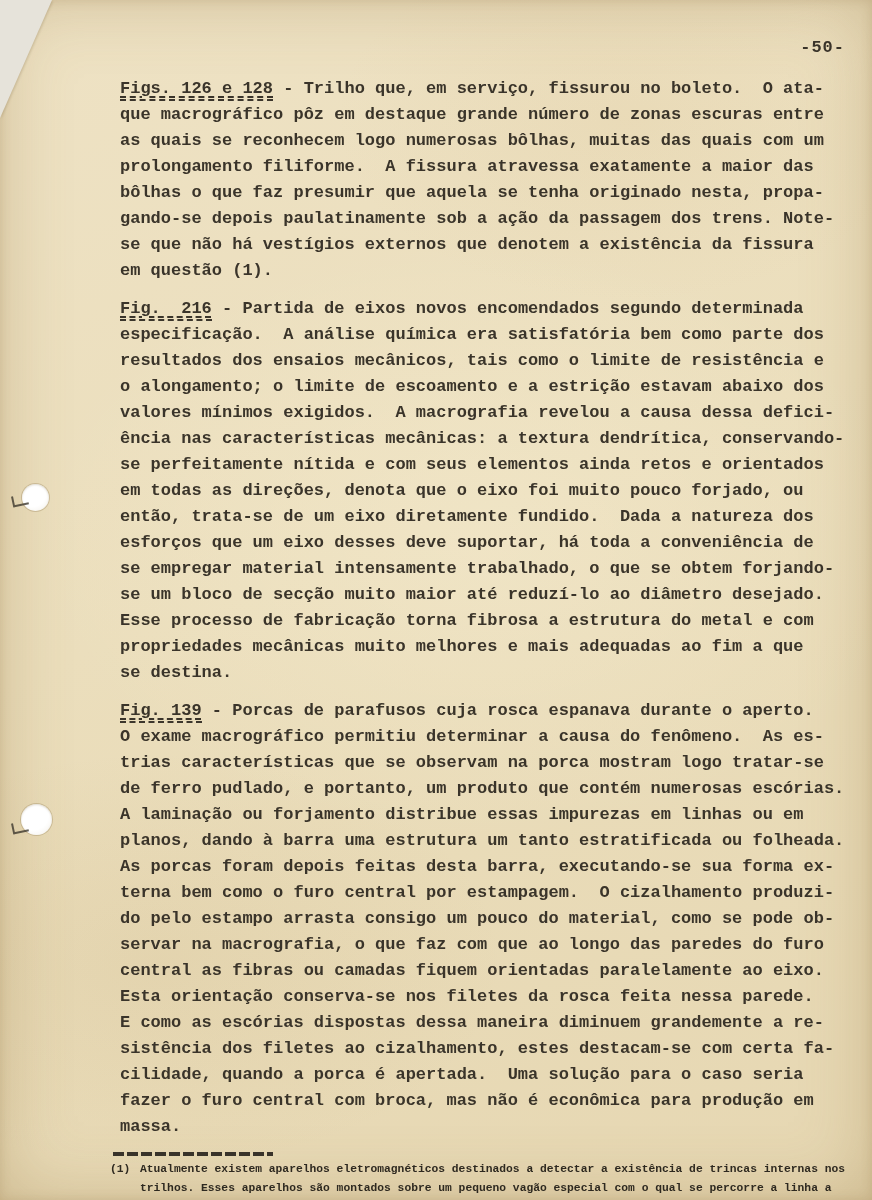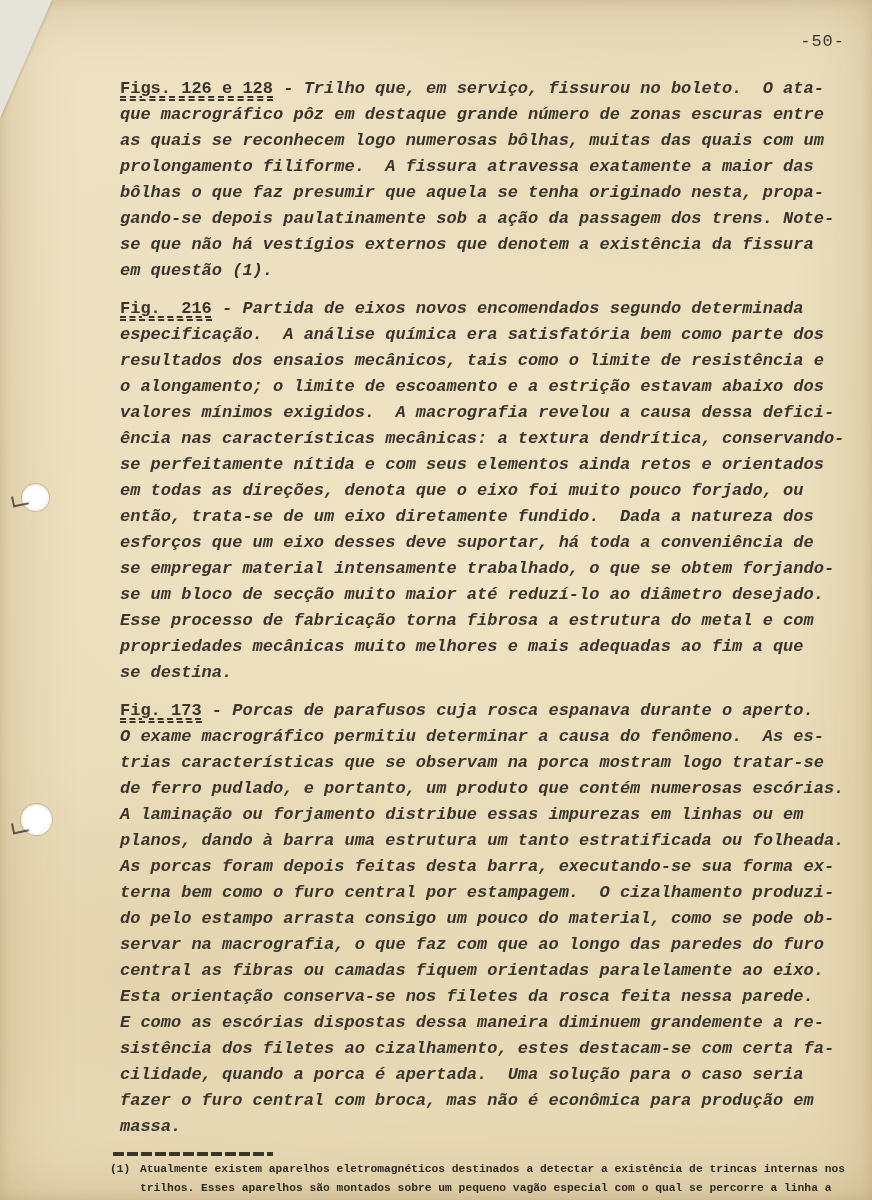--- a/index.html
+++ b/index.html
@@ -31,29 +31,29 @@
   .hole-2{left:21px;top:804px;width:31px;height:31px;}
   .pencil-mark{
     position:absolute;width:14px;height:9px;
     border-left:2px solid rgba(60,55,45,0.8);
     border-bottom:2px solid rgba(60,55,45,0.8);
     transform:rotate(-12deg);
   }
   .mark-1{left:12px;top:495px;}
   .mark-2{left:12px;top:822px;}
   .page-number{
-    position:absolute;top:32px;right:27px;
-    font-size:17px;font-weight:normal;letter-spacing:1px;
+    position:absolute;top:38px;right:27px;
+    font-size:17px;font-weight:bold;letter-spacing:1px;
   }
   .doc-body{
     position:absolute;left:120px;top:76px;width:762px;
     font-size:17px;line-height:26px;font-weight:bold;
   }
   .para{margin:0 0 12px 0;}
-  .para-body{white-space:pre-wrap;font-style:italic;}
+  .para-body{white-space:pre-wrap;}
   .fig-label{
     white-space:pre;
     text-decoration:underline;
     text-decoration-style:dashed;
     text-decoration-thickness:1.5px;
     text-underline-offset:3px;
     border-bottom:2px dashed #3c362c;
     padding-bottom:1px;
     font-family:Liberation Mono, monospace;
   }
@@ -103,21 +103,21 @@
 se perfeitamente nítida e com seus elementos ainda retos e orientados
 em todas as direções, denota que o eixo foi muito pouco forjado, ou
 então, trata-se de um eixo diretamente fundido.  Dada a natureza dos
 esforços que um eixo desses deve suportar, há toda a conveniência de
 se empregar material intensamente trabalhado, o que se obtem forjando-
 se um bloco de secção muito maior até reduzí-lo ao diâmetro desejado.
 Esse processo de fabricação torna fibrosa a estrutura do metal e com
 propriedades mecânicas muito melhores e mais adequadas ao fim a que
 se destina.</span></p>
 
-    <p class="para"><span class="fig-label">Fig. 173</span><span class="para-body"> - Porcas de parafusos cuja rosca espanava durante o aperto.
+    <p class="para"><span class="fig-label">Fig. 139</span><span class="para-body"> - Porcas de parafusos cuja rosca espanava durante o aperto.
 O exame macrográfico permitiu determinar a causa do fenômeno.  As es-
 trias características que se observam na porca mostram logo tratar-se
 de ferro pudlado, e portanto, um produto que contém numerosas escórias.
 A laminação ou forjamento distribue essas impurezas em linhas ou em
 planos, dando à barra uma estrutura um tanto estratificada ou folheada.
 As porcas foram depois feitas desta barra, executando-se sua forma ex-
 terna bem como o furo central por estampagem.  O cizalhamento produzi-
 do pelo estampo arrasta consigo um pouco do material, como se pode ob-
 servar na macrografia, o que faz com que ao longo das paredes do furo
 central as fibras ou camadas fiquem orientadas paralelamente ao eixo.

